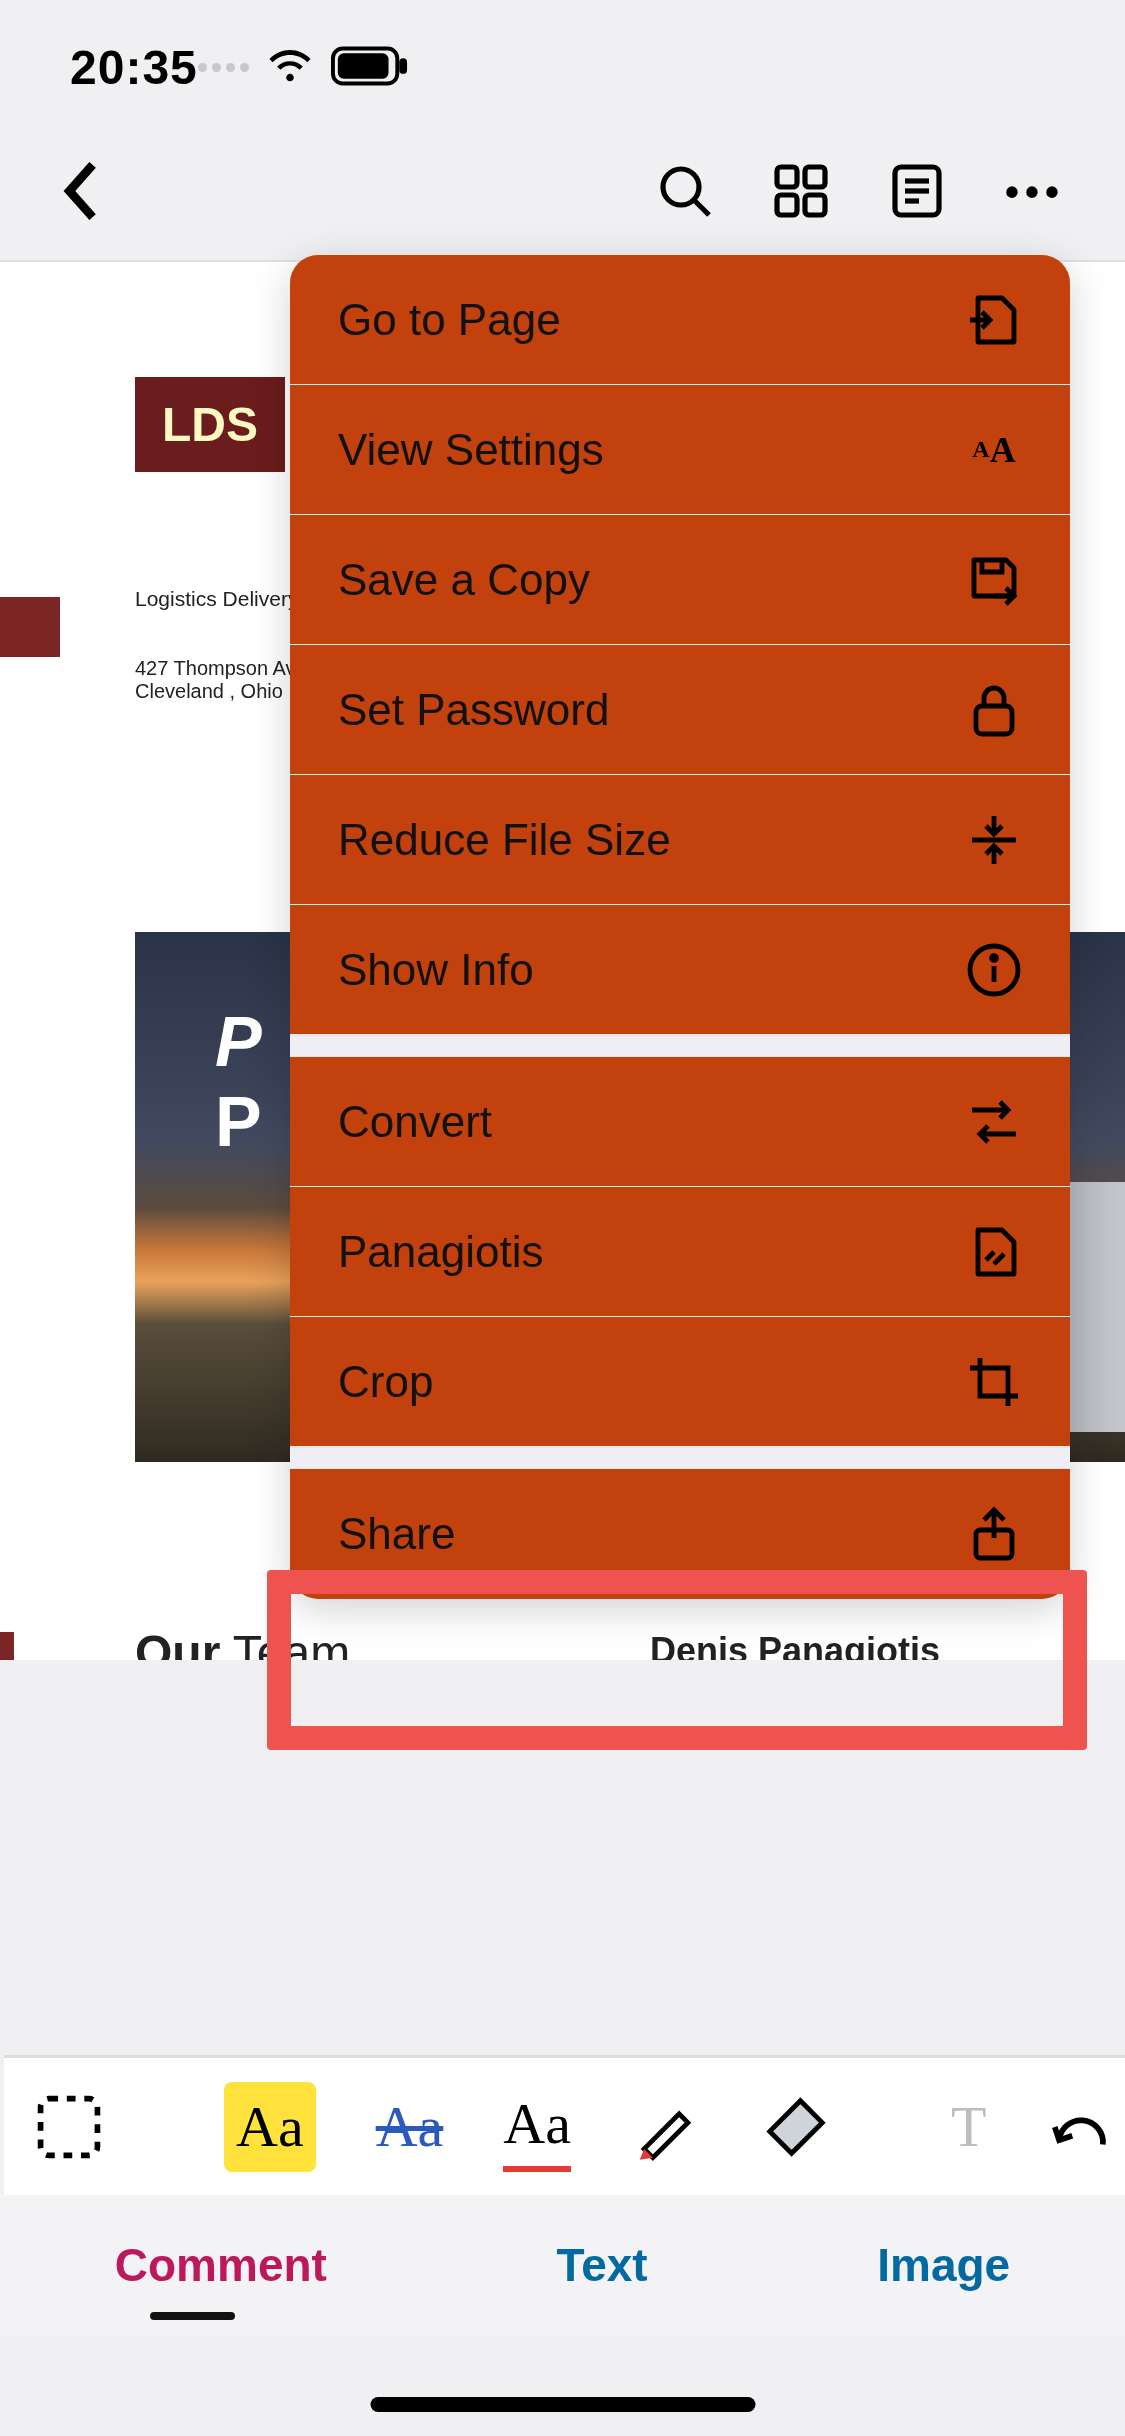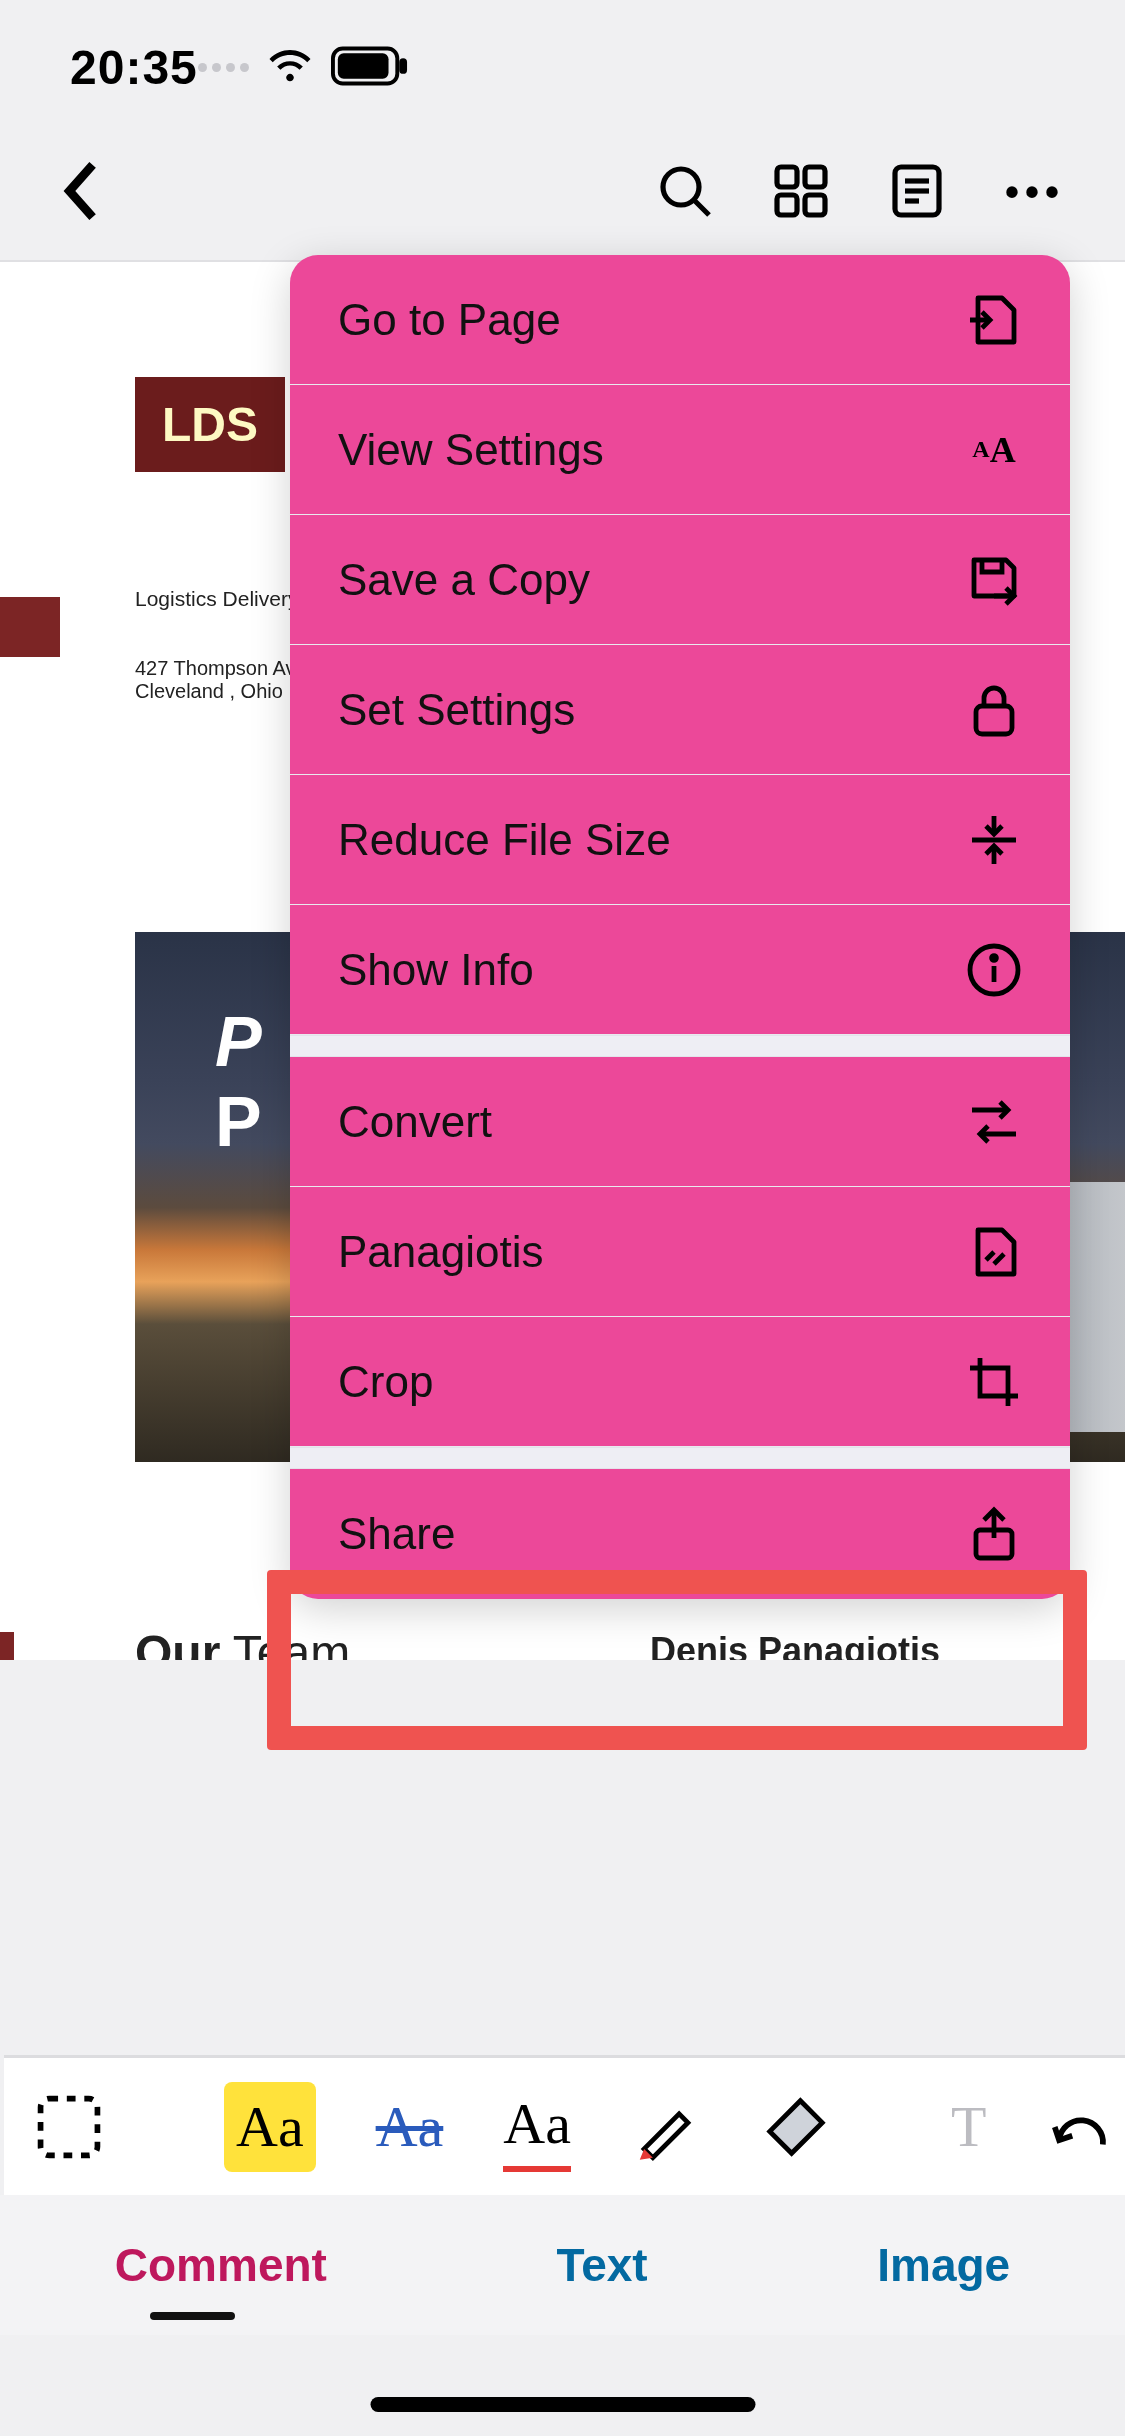--- a/index.html
+++ b/index.html
@@ -34,21 +34,21 @@
   .hero-truck { position: absolute; right: -10px; top: 250px; width: 110px; height: 250px; background: linear-gradient(90deg, #8a8e96 0%, #b6bac0 40%, #c6c9cd 100%); }
   .hero-title-line1 { position: absolute; top: 70px; left: 80px; font-size: 70px; font-weight: 800; color: #fff; font-style: italic; letter-spacing: 1px; }
   .hero-title-line2 { position: absolute; top: 150px; left: 80px; font-size: 70px; font-weight: 800; color: #fff; letter-spacing: 1px; }
   
   .section-title { position: absolute; top: 1363px; left: 135px; font-size: 48px; color: #222; }
   .section-title .bold { font-weight: 800; }
   .section-name { position: absolute; top: 1368px; left: 650px; font-size: 36px; font-weight: 700; color: #222; }
   .left-accent { position: absolute; top: 1370px; left: 0; width: 14px; height: 50px; background: #7c2525; }
   
   
-  .menu { position: absolute; top: 255px; left: 290px; width: 780px; background: #ec4899; border-radius: 28px; box-shadow: 0 10px 40px rgba(0,0,0,0.18); overflow: hidden; }
+  .menu { position: absolute; top: 255px; left: 290px; width: 780px; background: #c2410c; border-radius: 28px; box-shadow: 0 10px 40px rgba(0,0,0,0.18); overflow: hidden; }
   .menu-item { height: 130px; display: flex; align-items: center; justify-content: space-between; padding: 0 48px 0 48px; border-bottom: 1px solid #e9e9ee; }
   .menu-item:last-child { border-bottom: none; }
   .menu-item .label { font-size: 44px; font-weight: 500; color: #111; }
   .menu-item .icon { width: 56px; height: 56px; display: flex; align-items: center; justify-content: center; }
   .menu-gap { height: 22px; background: #eeeef4; border-top: 1px solid #e3e3ea; border-bottom: 1px solid #e3e3ea; }
   
   .highlight-box { position: absolute; top: 1570px; left: 267px; width: 820px; height: 180px; border: 24px solid #ef5350; border-radius: 4px; pointer-events: none; }
   
   
   .toolbar { position: absolute; top: 2055px; left: 4px; right: 0; height: 140px; border-top: 3px solid #dcdcdf; background: #fff; display: flex; align-items: center; padding: 0 30px; gap: 60px; }
@@ -168,21 +168,21 @@
     <span class="icon">
       <svg viewBox="0 0 28 28" fill="none" stroke="#000" stroke-width="2.4">
           <path d="M4 4h16l4 4v14H4z" stroke-linejoin="round"></path>
           <path d="M8 4v6h10V4"></path>
           <path d="M14 22h10"></path>
           <path d="M20 18l4 4-4 4"></path>
         </svg>
     </span>
   </div>
   <div class="menu-item">
-    <span class="label">Set Settings</span>
+    <span class="label">Set Password</span>
     <span class="icon">
       <svg viewBox="0 0 28 28" fill="none" stroke="#000" stroke-width="2.4">
           <rect x="5" y="12" width="18" height="14" rx="3"></rect>
           <path d="M9 12V8a5 5 0 0 1 10 0v4"></path>
         </svg>
     </span>
   </div>
   <div class="menu-item">
     <span class="label">Reduce File Size</span>
     <span class="icon">

